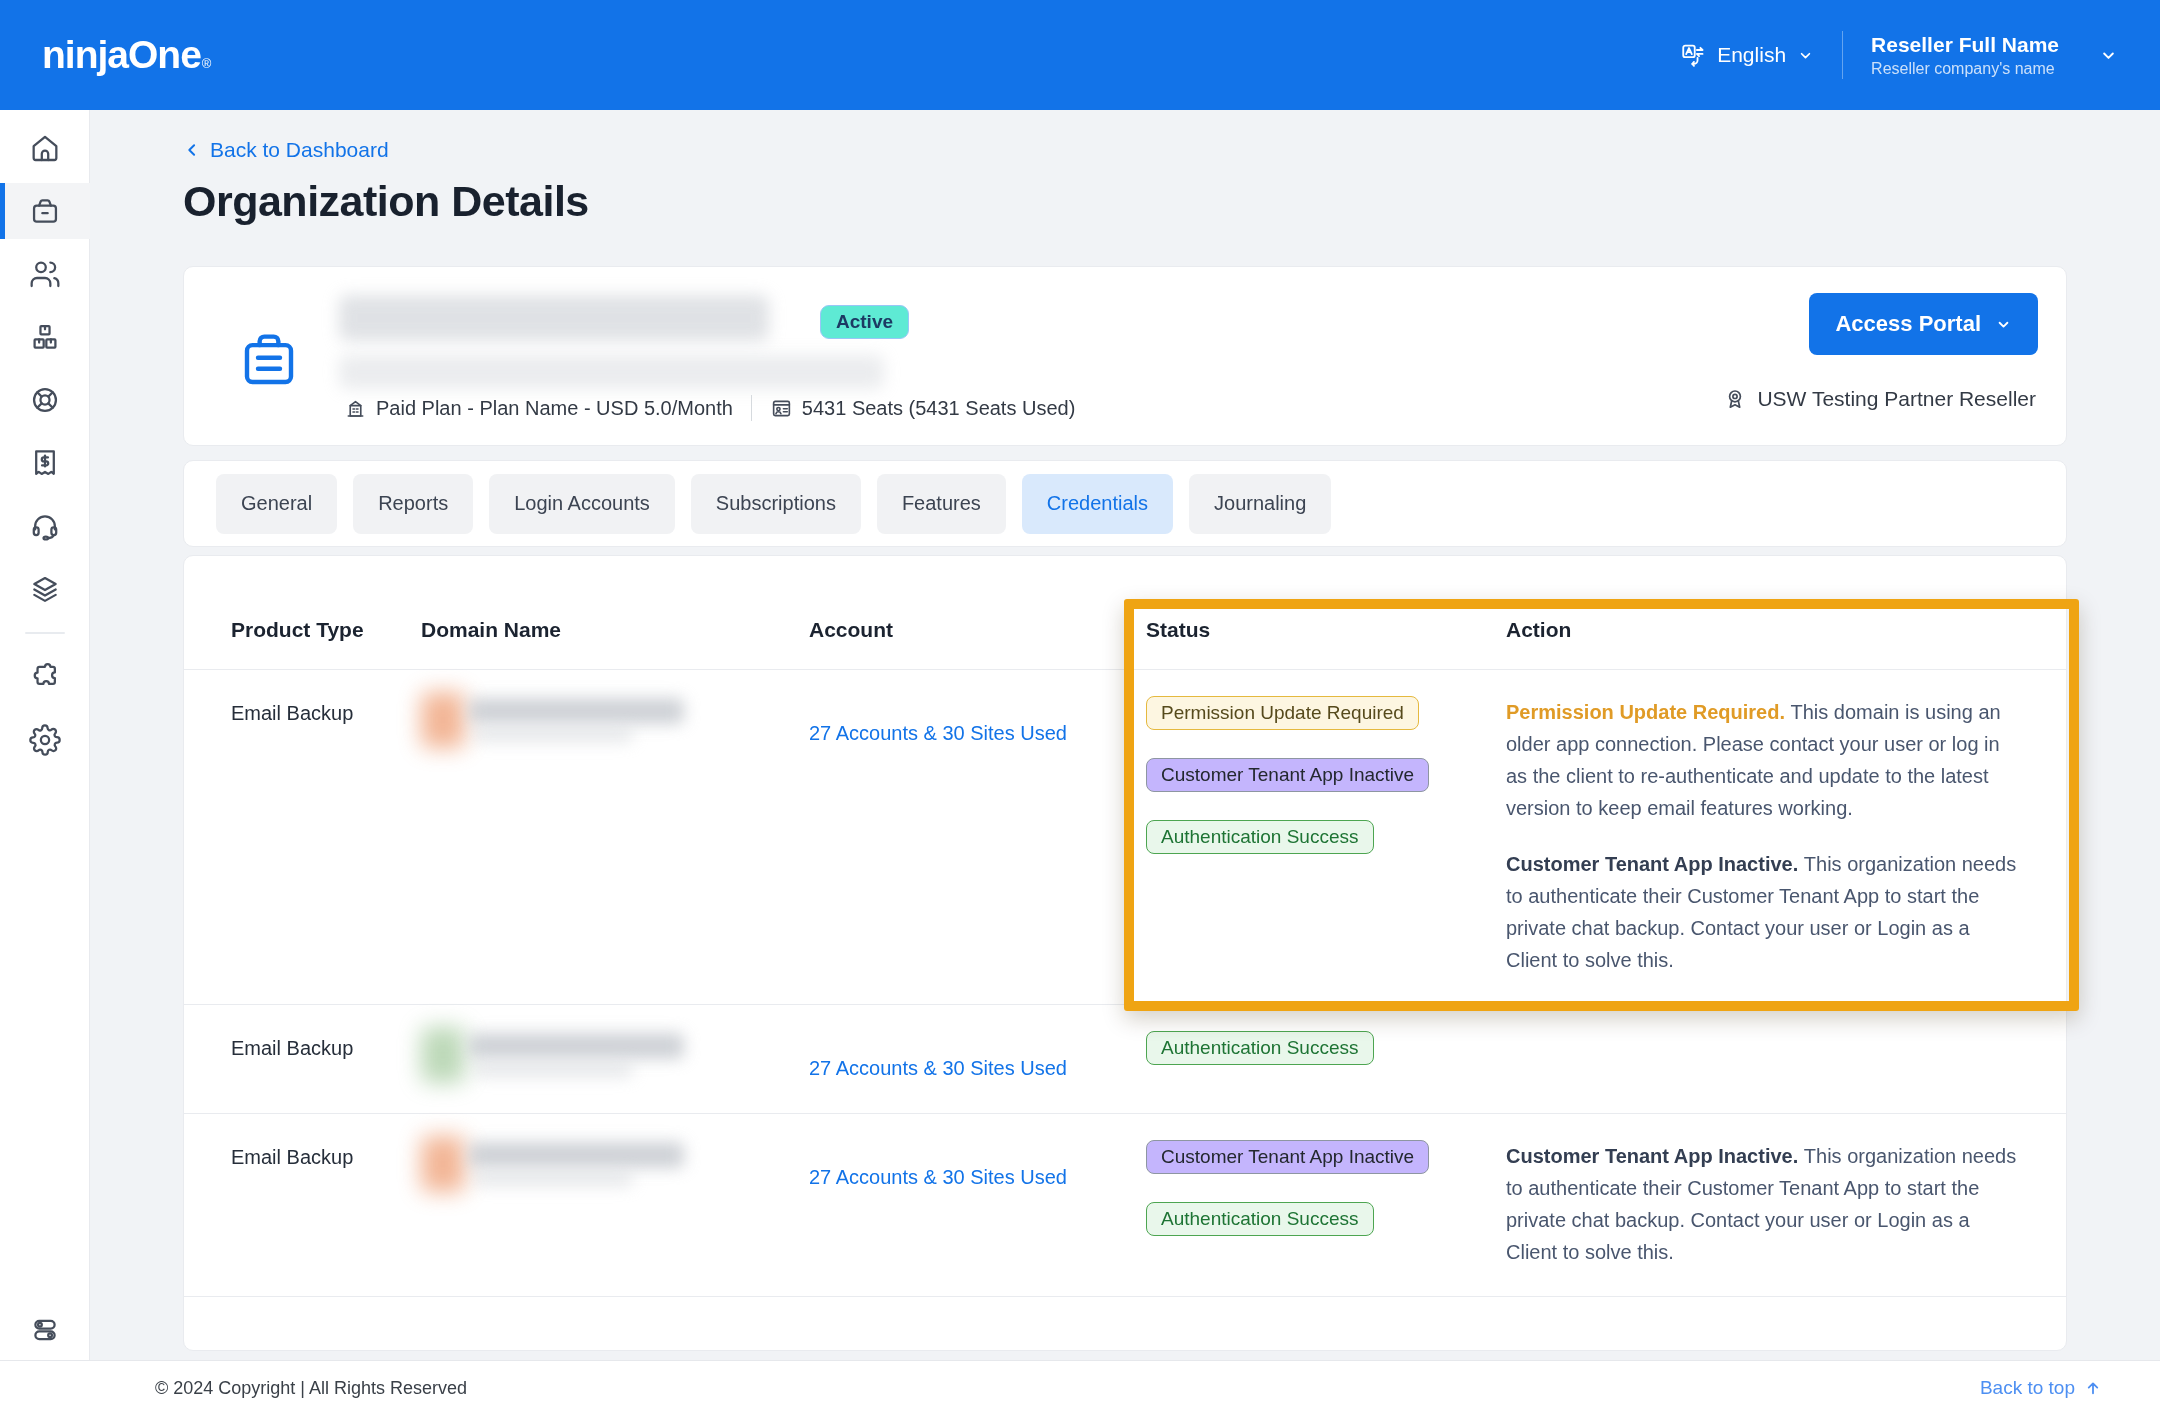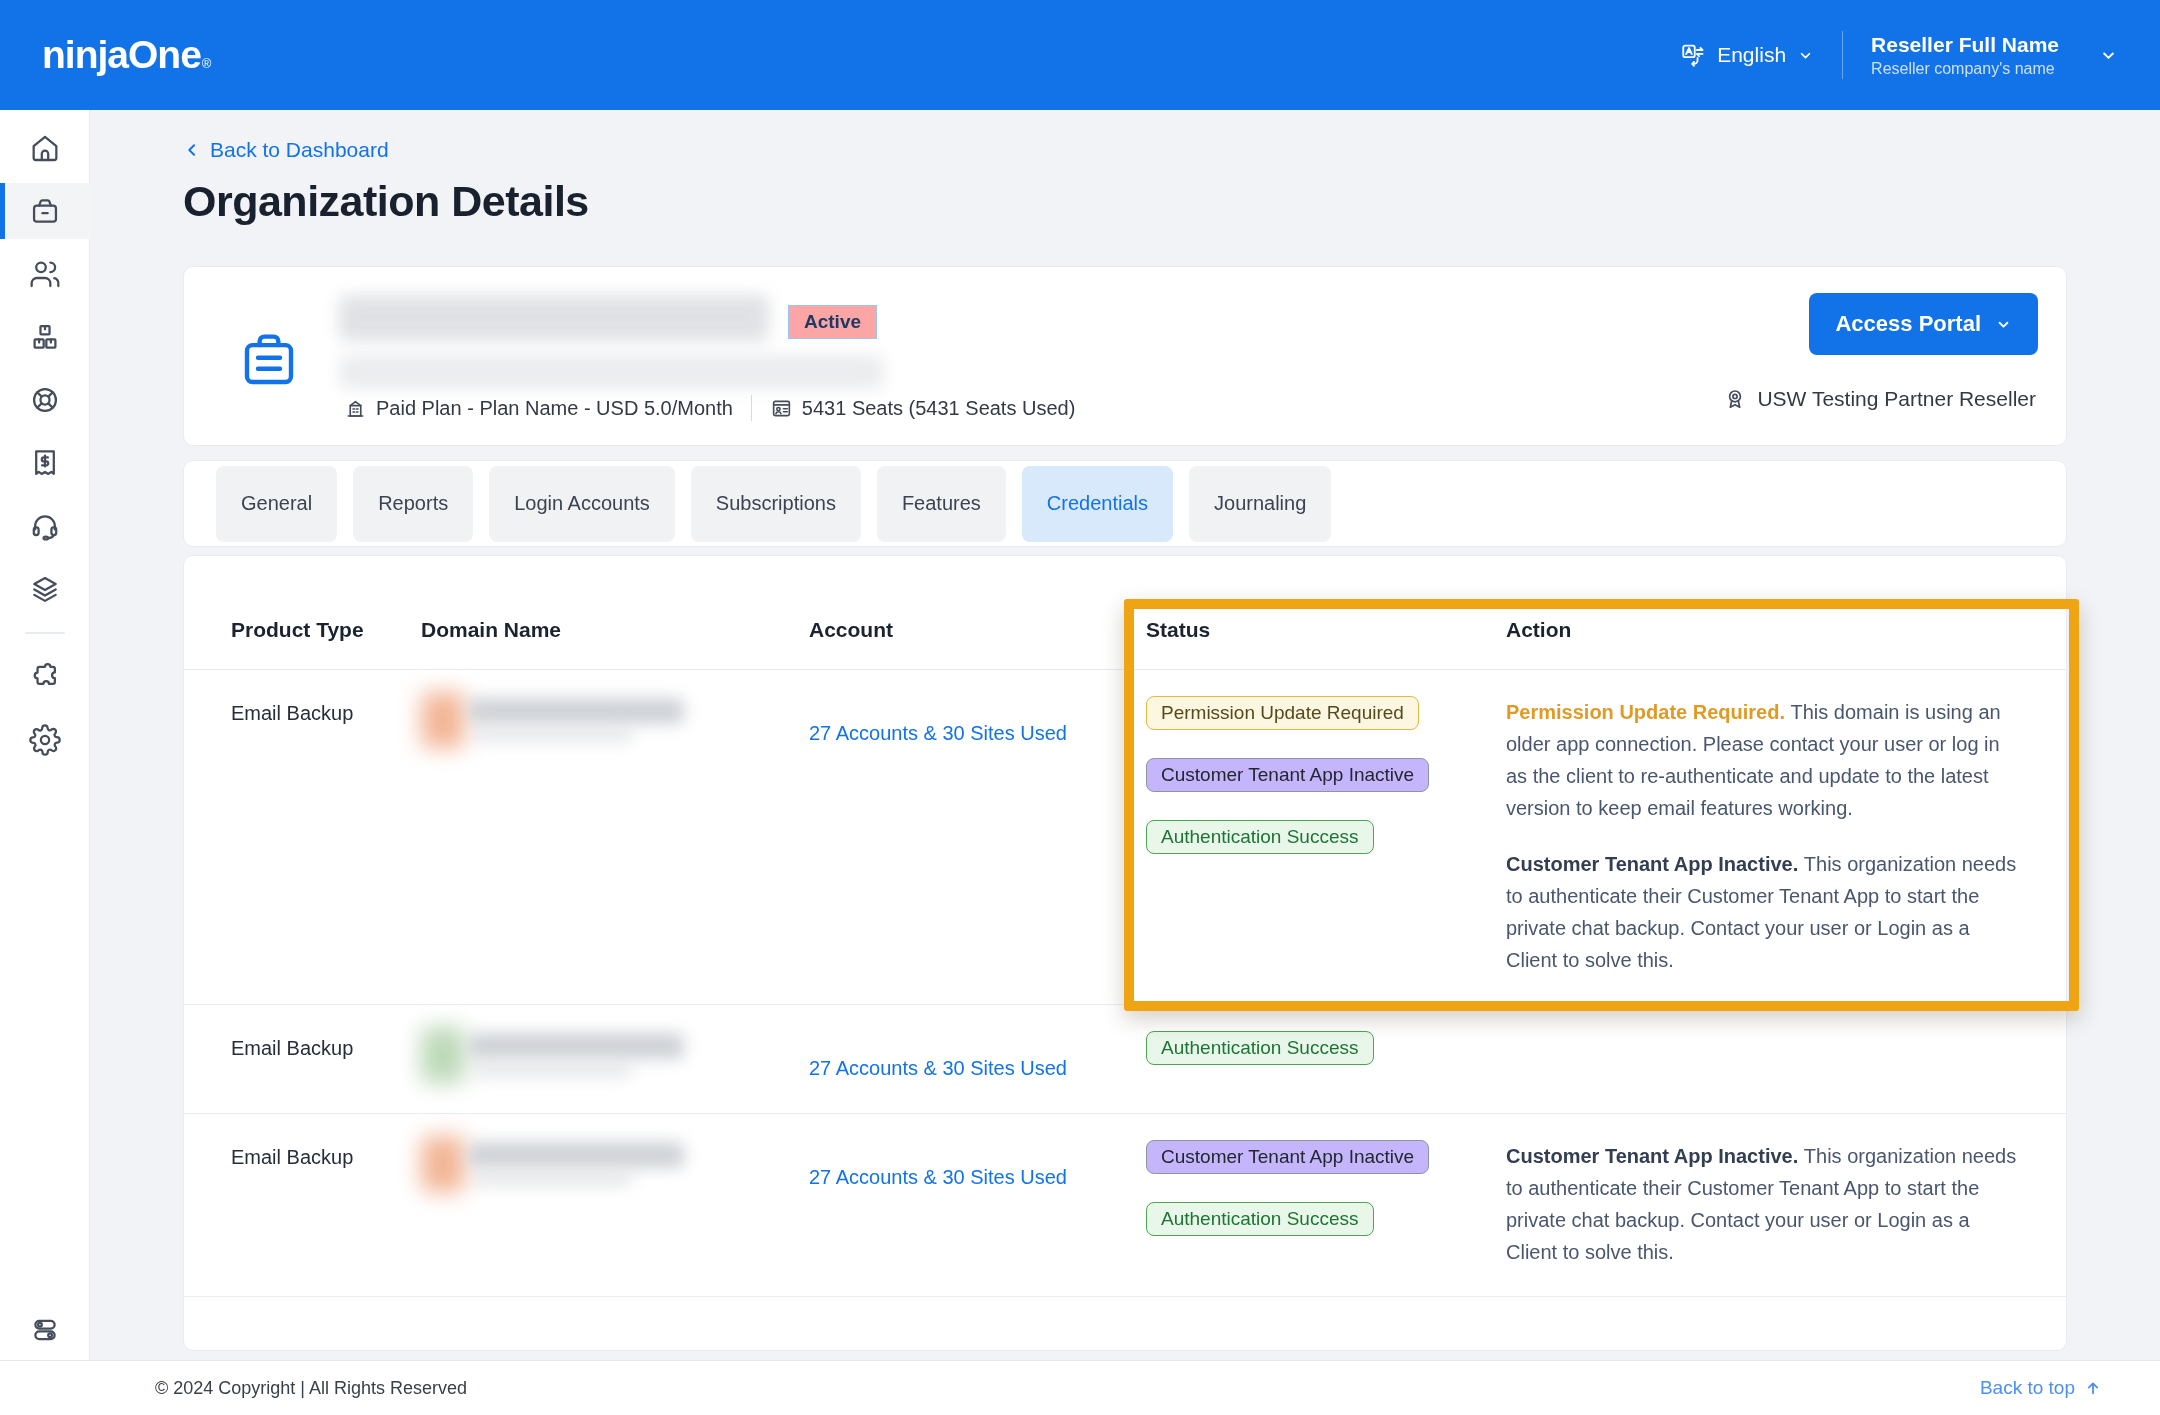--- a/index.html
+++ b/index.html
@@ -50,40 +50,40 @@
   .card { background:#fff; border:1px solid #e9ebef; border-radius:10px; }
 
   
   .org-card { margin-top:40px; height:180px; position:relative; }
   .org-icon { position:absolute; left:52px; top:60px; color:#1273e8; }
   .org-icon svg { width:66px; height:66px; }
   .redact { background:#c6cad0; border-radius:8px; filter:blur(8px); }
   .org-name-redact { position:absolute; left:155px; top:28px; width:430px; height:46px; opacity:.55; }
   .org-sub-redact  { position:absolute; left:155px; top:88px; width:545px; height:34px; opacity:.35; }
   .active-badge {
-    position:absolute; left:604px; top:38px; font-size:19px; font-weight:bold; color:#1c3a63;
-    background:#fca5a5; border:1.5px solid #99c6f7; border-radius:0; padding:5px 15px;
+    position:absolute; left:636px; top:38px; font-size:19px; font-weight:bold; color:#1c3a63;
+    background:#5eead4; border:1.5px solid #99c6f7; border-radius:9px; padding:5px 15px;
   }
   .meta-row { position:absolute; left:160px; top:128px; display:flex; align-items:center; gap:12px; font-size:20px; color:#333a45;justify-content:flex-end; }
   .meta-item { display:flex; align-items:center; gap:9px; }
   .meta-item svg { width:23px; height:23px; color:#454d5b; }
   .meta-sep { width:1px; height:26px; background:#d6dade; margin:0 6px; }
   .access-btn {
     position:absolute; right:28px; top:26px; height:62px; padding:0 26px; background:#1273e8; color:#fff;
     border:none; border-radius:8px; font-size:22px; font-weight:bold; font-family:inherit;
     display:flex; align-items:center; gap:14px; cursor:pointer;
   }
   .access-btn svg { width:17px; height:17px; }
   .reseller-line { position:absolute; right:30px; top:120px; display:flex; align-items:center; gap:10px; font-size:21px; color:#333a45; }
   .reseller-line svg { width:24px; height:24px; color:#454d5b; }
 
   
   .tabs-card { margin-top:14px; height:87px; display:flex; align-items:center; gap:16px; padding:0 32px; }
   .tab {
-    height:76px; padding:0 25px; border-radius:8px; background:#f1f2f4; color:#3c4452;
+    height:60px; padding:0 25px; border-radius:8px; background:#f1f2f4; color:#3c4452;
     font-size:20px; font-family:inherit; border:none; display:flex; align-items:center; cursor:pointer; white-space:nowrap;
   }
   .tab.active { background:#d9e9fc; color:#1273e8; }
 
   
   .table-card { margin-top:8px; min-height:796px; position:relative; }
   .trow { display:grid; grid-template-columns:190px 388px 337px 360px auto; padding-left:47px; padding-right:40px; align-items:start; }
   .thead { padding-top:62px; padding-bottom:27px; border-bottom:1px solid #e9ebef; }
   .thead .th { font-size:21px; font-weight:bold; color:#1b2330; }
   .tbody-row { border-bottom:1px solid #e9ebef; padding-top:26px; padding-bottom:28px; font-size:20px; }

